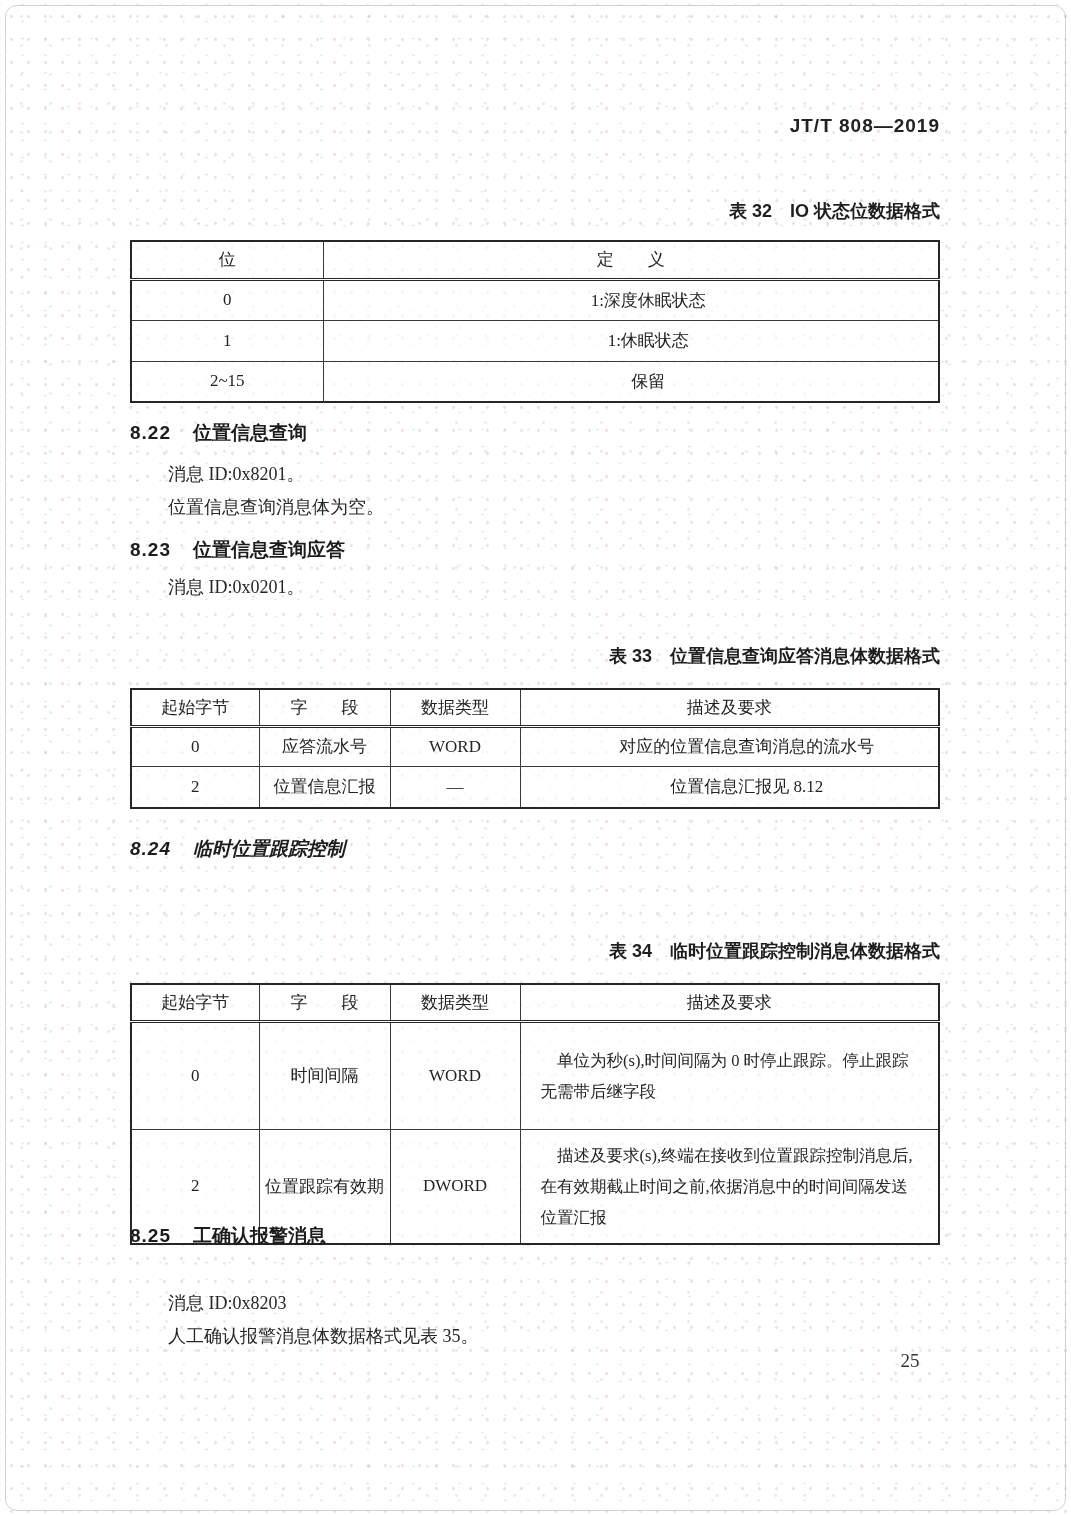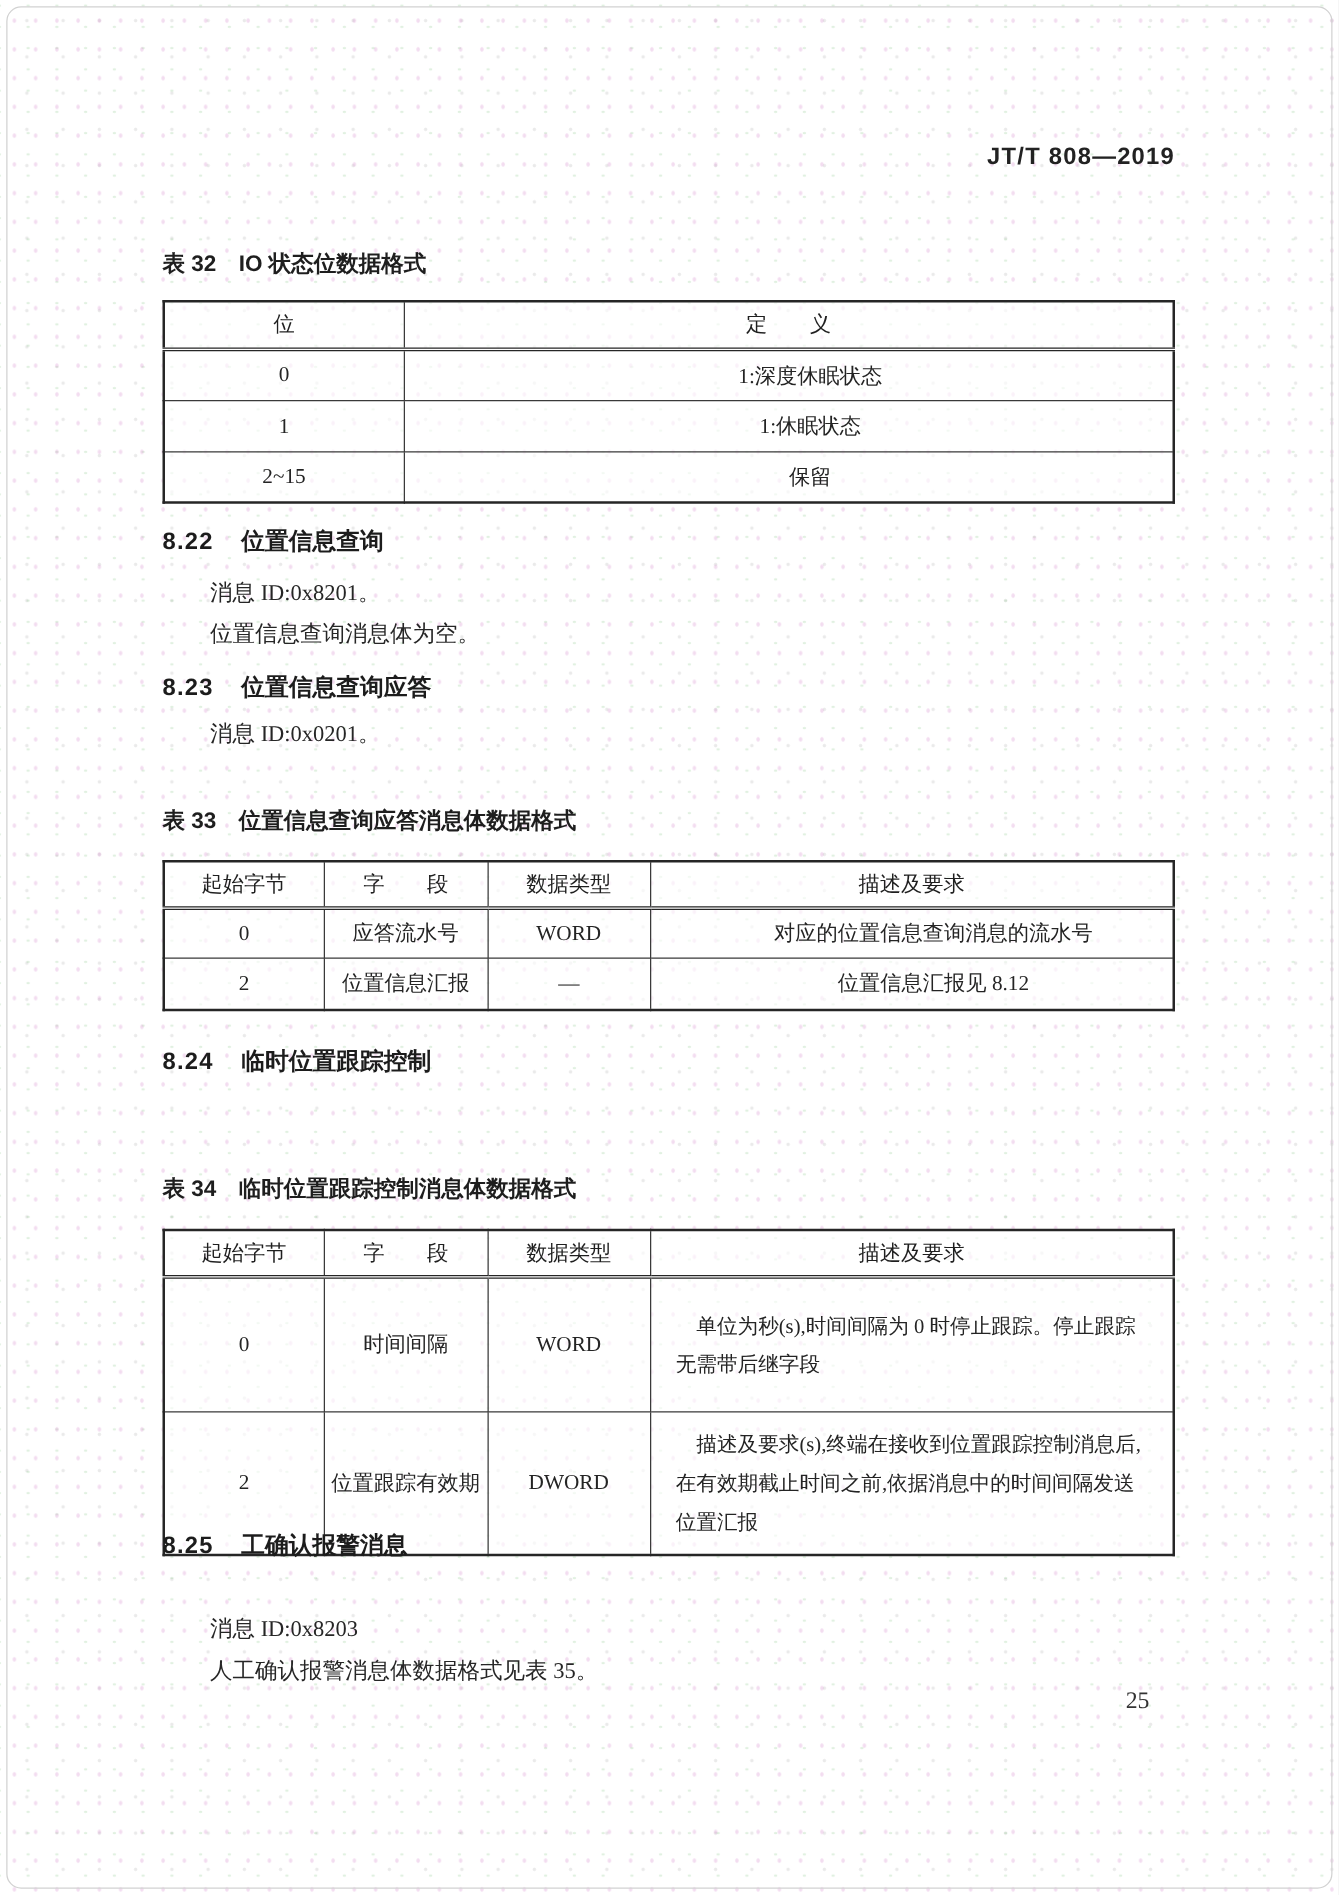--- a/index.html
+++ b/index.html
@@ -24,21 +24,21 @@
     pointer-events:none;
   }
   .doc-header{
     position:absolute;top:115px;left:400px;width:540px;
     text-align:right;
     font-family:"Liberation Sans","DejaVu Sans",sans-serif;
     font-weight:600;font-size:19px;letter-spacing:1px;color:#222;
   }
   .table-title{
     position:absolute;left:130px;width:810px;
-    text-align:left;
+    text-align:right;
     font-family:"Liberation Sans","DejaVu Sans",sans-serif;
     font-weight:bold;font-size:18px;color:#1e1e1e;
   }
   .tt32{top:199px;} .tt33{top:644px;} .tt34{top:939px;}
   table.std{
     position:absolute;left:130px;width:810px;
     border-collapse:collapse;table-layout:fixed;
     font-size:17px;color:#242424;
     background:rgba(255,255,255,0.6);
   }
@@ -61,21 +61,21 @@
     font-size:16.5px;line-height:31px;text-indent:1em;
     vertical-align:middle;
   }
   .mono{font-family:"Liberation Serif","DejaVu Serif",serif;}
   .sec-head{
     position:absolute;left:130px;
     font-family:"Liberation Sans","DejaVu Sans",sans-serif;
     font-weight:bold;font-size:19px;color:#1c1c1c;
   }
   .sec-head .num{margin-right:22px;letter-spacing:1px;}
-  .s822{top:420px;} .s823{top:537px;} .s824{top:836px;} .s825{top:1223px;}
+  .s822{top:420px;} .s823{top:537px;} .s824{top:836px;font-style:italic;} .s825{top:1223px;}
   .para{
     position:absolute;left:130px;width:780px;
     font-size:18px;line-height:33px;color:#262626;
   }
   .para div{padding-left:38px;}
   .p822{top:458px;} .p823{top:571px;} .p824{top:867px;} .p825{top:1287px;}
   .page-num{
     position:absolute;top:1350px;left:880px;width:60px;
     text-align:center;font-size:19px;color:#333;
   }

